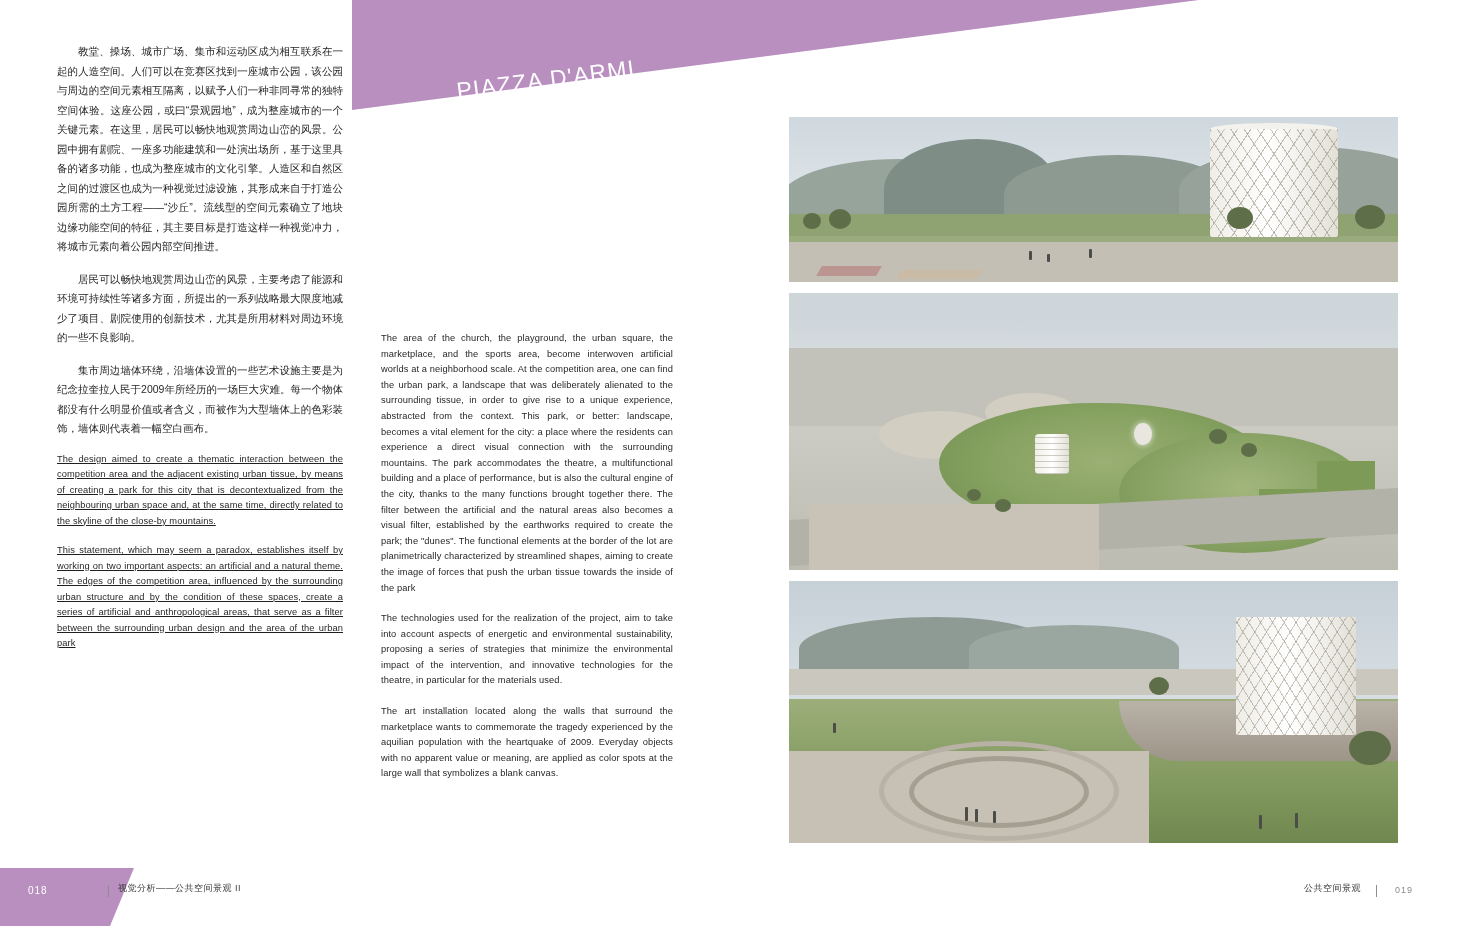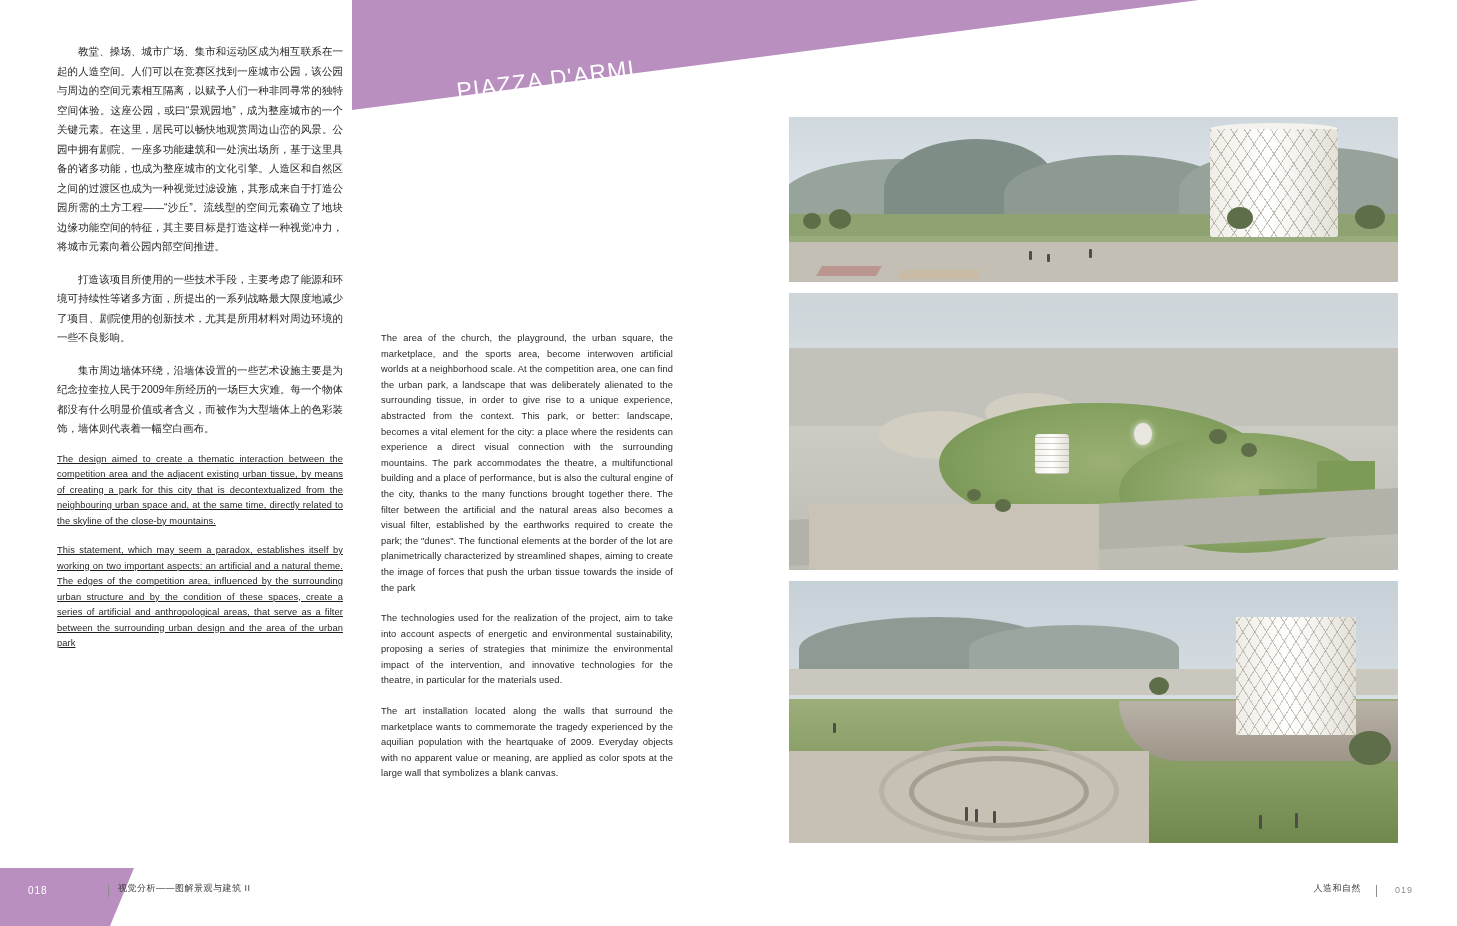--- a/index.html
+++ b/index.html
@@ -99,21 +99,21 @@
   .foot-right-num{position:absolute;right:44px;bottom:31px;font-size:9px;color:#8b8b8b;letter-spacing:1px;text-align:right;}
   .foot-rule-r{position:absolute;right:80px;bottom:29px;width:1px;height:12px;background:#8d8d8d;}
 </style>
 </head>
 <body>
 
 <div class="page">
 
   <div class="col-cn">
     <p>教堂、操场、城市广场、集市和运动区成为相互联系在一起的人造空间。人们可以在竞赛区找到一座城市公园，该公园与周边的空间元素相互隔离，以赋予人们一种非同寻常的独特空间体验。这座公园，或曰“景观园地”，成为整座城市的一个关键元素。在这里，居民可以畅快地观赏周边山峦的风景。公园中拥有剧院、一座多功能建筑和一处演出场所，基于这里具备的诸多功能，也成为整座城市的文化引擎。人造区和自然区之间的过渡区也成为一种视觉过滤设施，其形成来自于打造公园所需的土方工程——“沙丘”。流线型的空间元素确立了地块边缘功能空间的特征，其主要目标是打造这样一种视觉冲力，将城市元素向着公园内部空间推进。</p>
-    <p>打造该项目所使用的一些技术手段，主要考虑了能源和环境可持续性等诸多方面，所提出的一系列战略最大限度地减少了项目、剧院使用的创新技术，尤其是所用材料对周边环境的一些不良影响。</p>
+    <p>居民可以畅快地观赏周边山峦的风景，主要考虑了能源和环境可持续性等诸多方面，所提出的一系列战略最大限度地减少了项目、剧院使用的创新技术，尤其是所用材料对周边环境的一些不良影响。</p>
     <p>集市周边墙体环绕，沿墙体设置的一些艺术设施主要是为纪念拉奎拉人民于2009年所经历的一场巨大灾难。每一个物体都没有什么明显价值或者含义，而被作为大型墙体上的色彩装饰，墙体则代表着一幅空白画布。</p>
     <p class="en">The design aimed to create a thematic interaction between the competition area and the adjacent existing urban tissue, by means of creating a park for this city that is decontextualized from the neighbouring urban space and, at the same time, directly related to the skyline of the close-by mountains.</p>
     <p class="en">This statement, which may seem a paradox, establishes itself by working on two important aspects: an artificial and a natural theme. The edges of the competition area, influenced by the surrounding urban structure and by the condition of these spaces, create a series of artificial and anthropological areas, that serve as a filter between the surrounding urban design and the area of the urban park</p>
   </div>
 
   <div class="col-en">
     <p>The area of the church, the playground, the urban square, the marketplace, and the sports area, become interwoven artificial worlds at a neighborhood scale. At the competition area, one can find the urban park, a landscape that was deliberately alienated to the surrounding tissue, in order to give rise to a unique experience, abstracted from the context. This park, or better: landscape, becomes a vital element for the city: a place where the residents can experience a direct visual connection with the surrounding mountains. The park accommodates the theatre, a multifunctional building and a place of performance, but is also the cultural engine of the city, thanks to the many functions brought together there. The filter between the artificial and the natural areas also becomes a visual filter, established by the earthworks required to create the park; the "dunes". The functional elements at the border of the lot are planimetrically characterized by streamlined shapes, aiming to create the image of forces that push the urban tissue towards the inside of the park</p>
     <p>The technologies used for the realization of the project, aim to take into account aspects of energetic and environmental sustainability, proposing a series of strategies that minimize the environmental impact of the intervention, and innovative technologies for the theatre, in particular for the materials used.</p>
     <p>The art installation located along the walls that surround the marketplace wants to commemorate the tragedy experienced by the aquilian population with the heartquake of 2009. Everyday objects with no apparent value or meaning, are applied as color spots at the large wall that symbolizes a blank canvas.</p>
   </div>
@@ -195,18 +195,18 @@
     <div class="person" style="left:186px;top:228px;height:13px;"></div>
     <div class="person" style="left:204px;top:230px;height:12px;"></div>
     <div class="person" style="left:470px;top:234px;height:14px;"></div>
     <div class="person" style="left:506px;top:232px;height:15px;"></div>
     <div class="person" style="left:44px;top:142px;height:10px;"></div>
   </div>
 
   <div class="foot-left-shape"></div>
   <div class="foot-pagenum">018</div>
   <div class="foot-rule"></div>
-  <div class="foot-left-text">视觉分析——图解景观与建筑 II</div>
-  <div class="foot-right-text">人造和自然</div>
+  <div class="foot-left-text">视觉分析——公共空间景观 II</div>
+  <div class="foot-right-text">公共空间景观</div>
   <div class="foot-rule-r"></div>
   <div class="foot-right-num">019</div>
 
 </div>
 
 </body></html>

